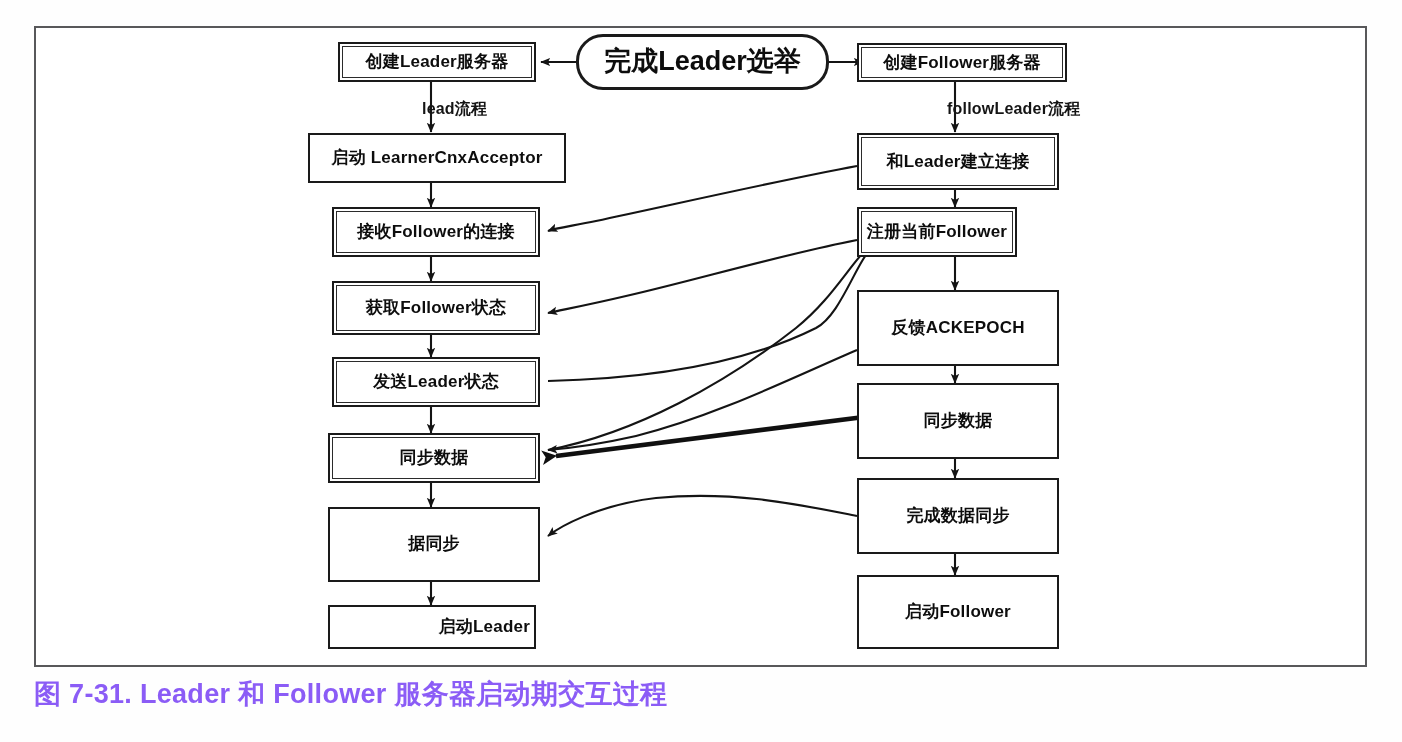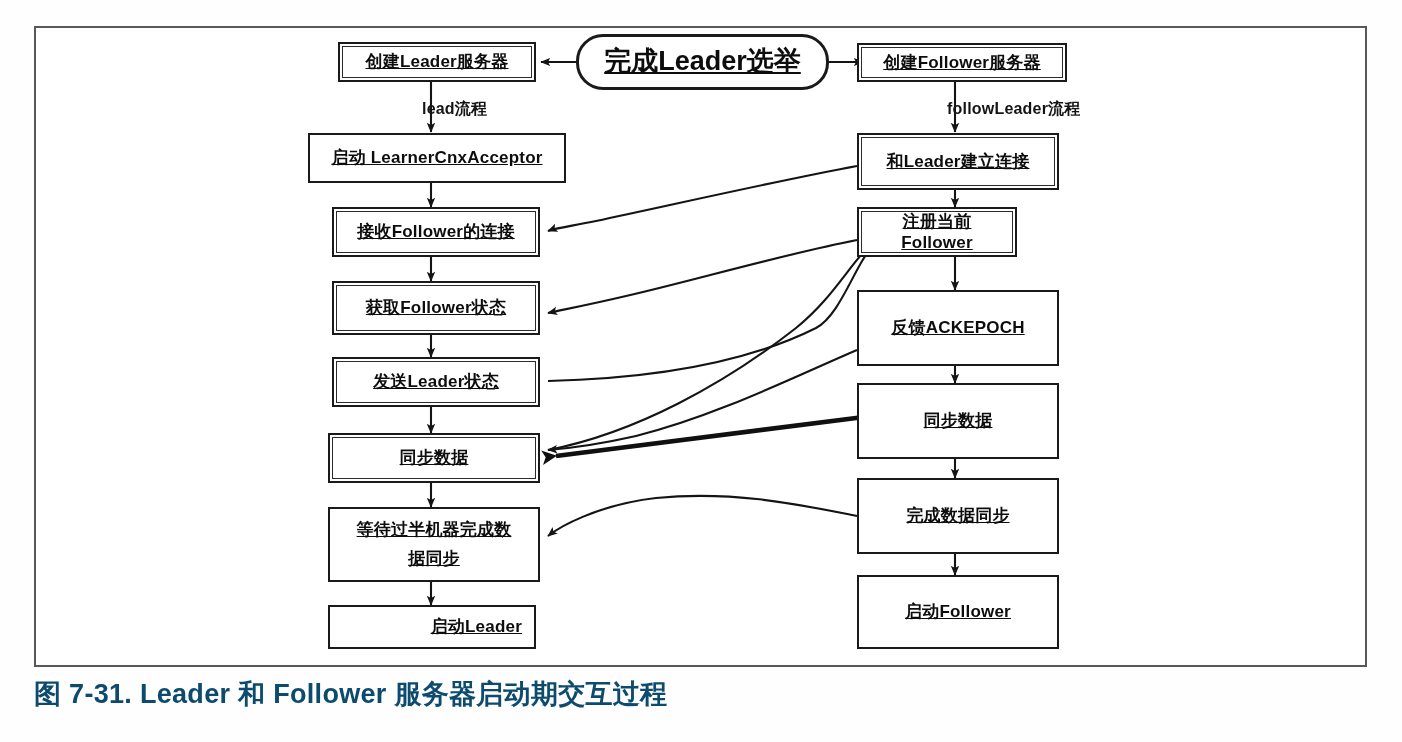--- a/index.html
+++ b/index.html
@@ -18,21 +18,21 @@
     border:2px solid #58585a;background:#ffffff;box-sizing:border-box;
   }
 
   
   .node{
     position:absolute;box-sizing:border-box;
     border:2px solid #1a1a1a;background:#ffffff;
     display:flex;align-items:center;justify-content:center;
     text-align:center;line-height:1.25;
     font-weight:bold;font-size:17px;letter-spacing:.2px;
-    color:#0d0d0d;padding:2px 12px;text-decoration:underline;
+    color:#0d0d0d;padding:2px 4px;
   }
   .node.double{
     box-shadow:0 0 0 2px #ffffff inset, 0 0 0 3px #2b2b2b inset;
     border-width:2px;
   }
   .node.title-node{
     font-size:27px;font-weight:bold;letter-spacing:0px;
     border-width:3px;
     border-radius:27px;
   }
@@ -41,21 +41,21 @@
   .edge-label{
     position:absolute;font-size:16px;font-weight:bold;color:#141414;
     white-space:nowrap;letter-spacing:.2px;
   }
 
   #wires{position:absolute;left:0;top:0;width:1333px;height:641px;
          pointer-events:none;overflow:visible;}
 
   #caption{
     position:absolute;left:34px;top:676px;width:1100px;
-    font-size:27px;font-weight:bold;color:#0c4a6e;letter-spacing:.3px;
+    font-size:27px;font-weight:bold;color:#8b5cf6;letter-spacing:.3px;
     white-space:nowrap;
   }
 </style>
 </head>
 <body>
 
 <div id="root">
 
   <div id="figure-frame">
 
@@ -142,21 +142,20 @@
 
     <div class="node double" style="left:296px;top:329px;width:208px;height:50px;">
       <span>发送Leader状态</span>
     </div>
 
     <div class="node double" style="left:292px;top:405px;width:212px;height:50px;">
       <span>同步数据</span>
     </div>
 
     <div class="node two-line" style="left:292px;top:479px;width:212px;height:75px;flex-direction:column;">
-      <span>等待过半机器完成数</span>
       <span>据同步</span>
     </div>
 
     <div class="node" style="left:292px;top:577px;width:208px;height:44px;justify-content:flex-end;">
       <span>启动Leader</span>
     </div>
 
     <div class="node double" style="left:821px;top:105px;width:202px;height:57px;">
       <span>和Leader建立连接</span>
     </div>

